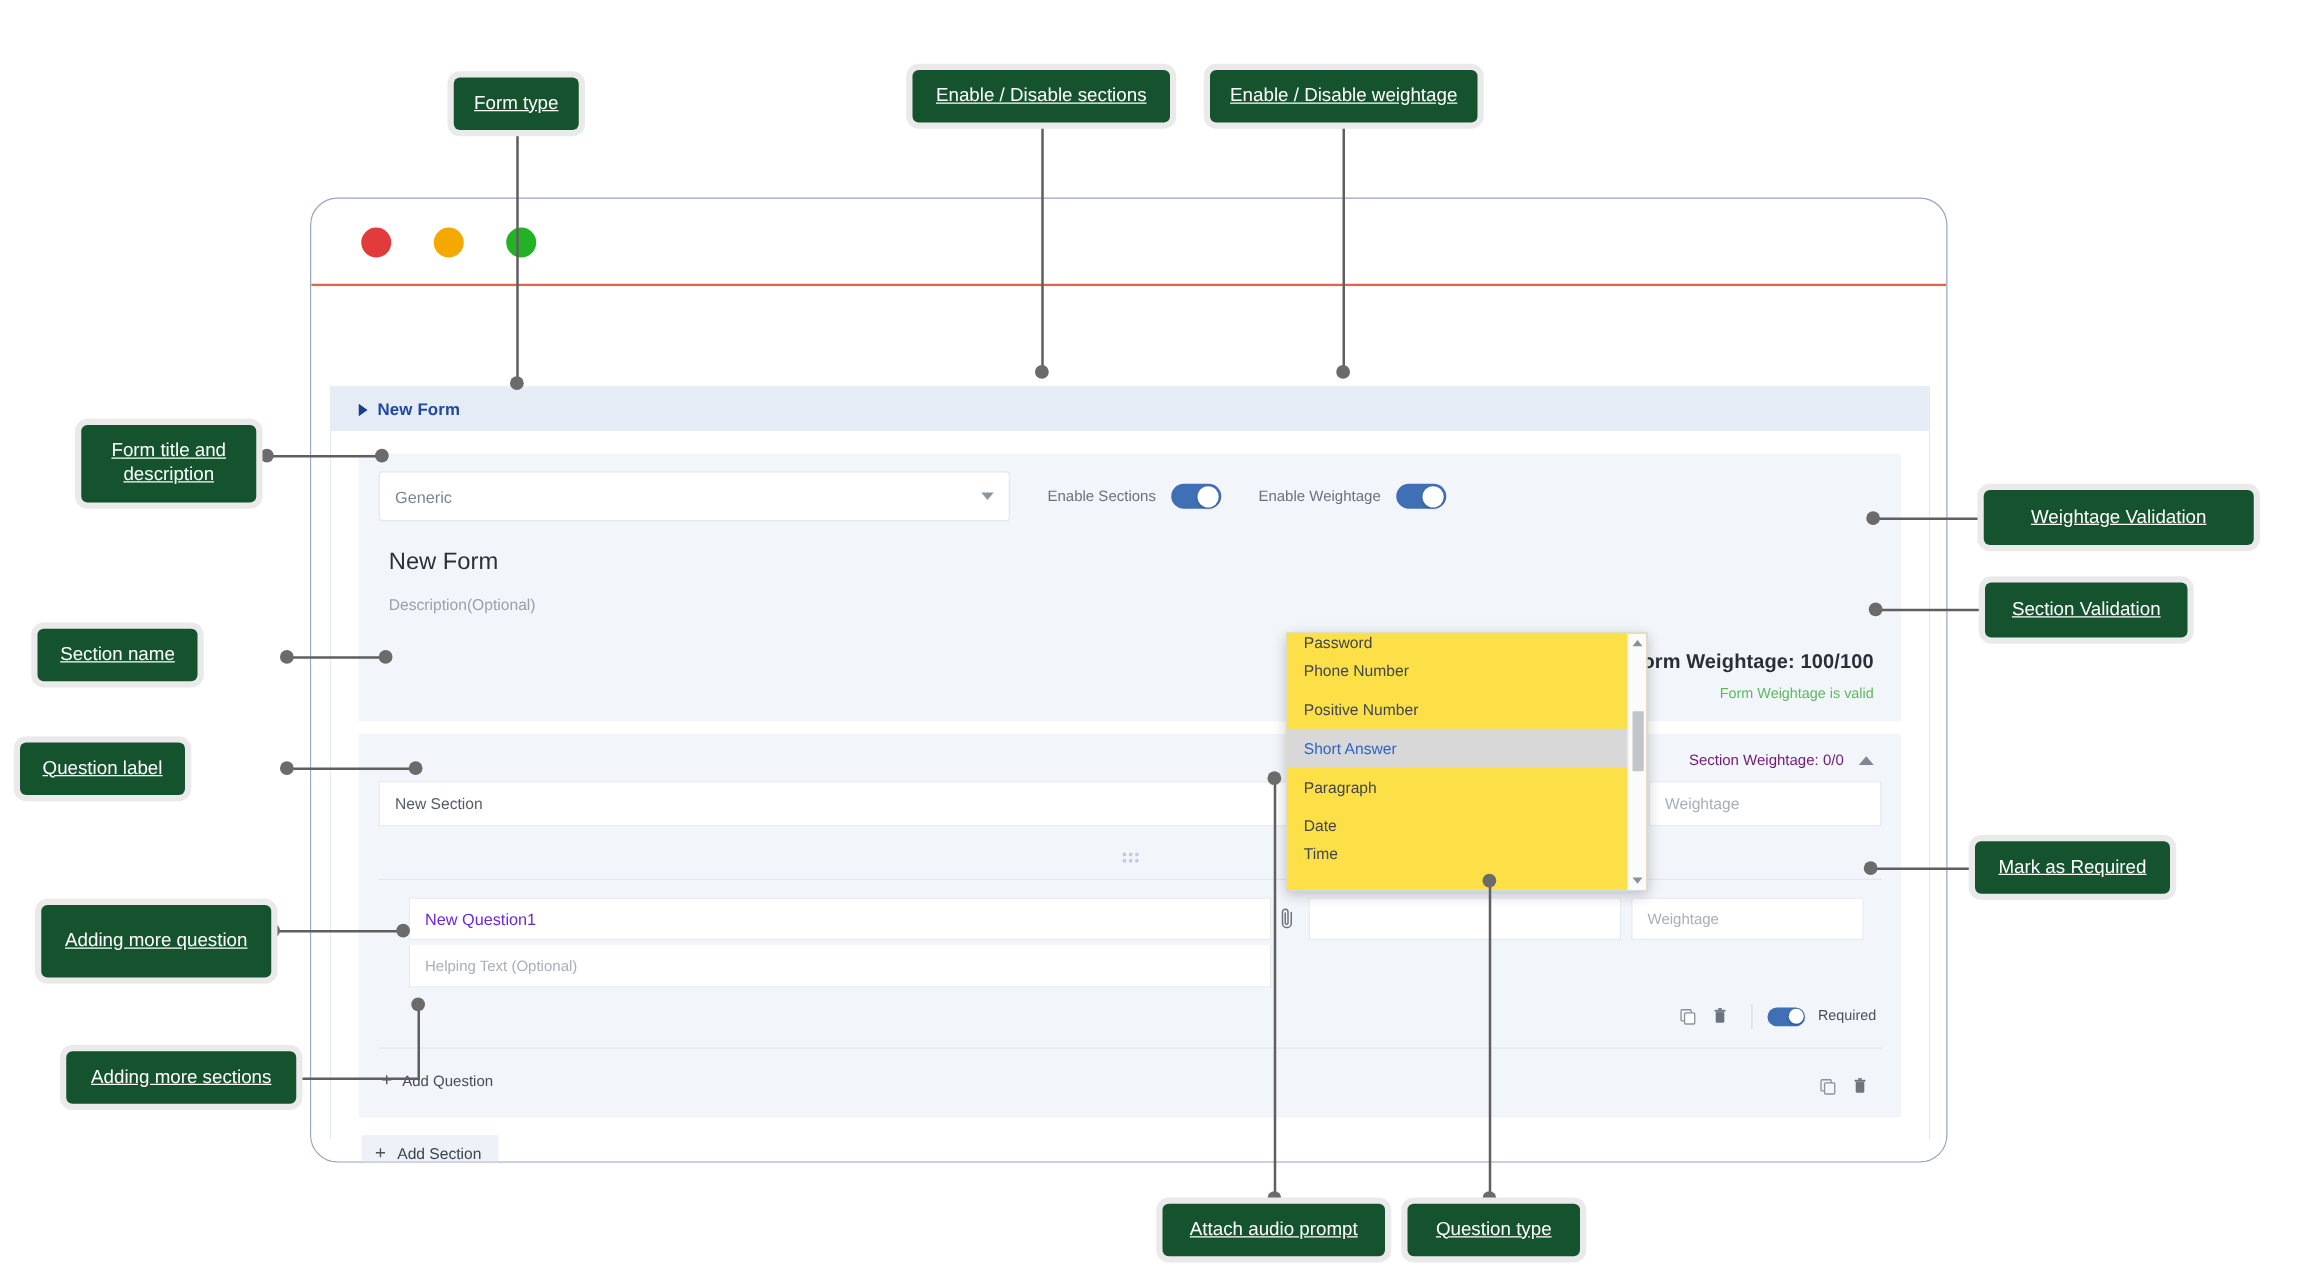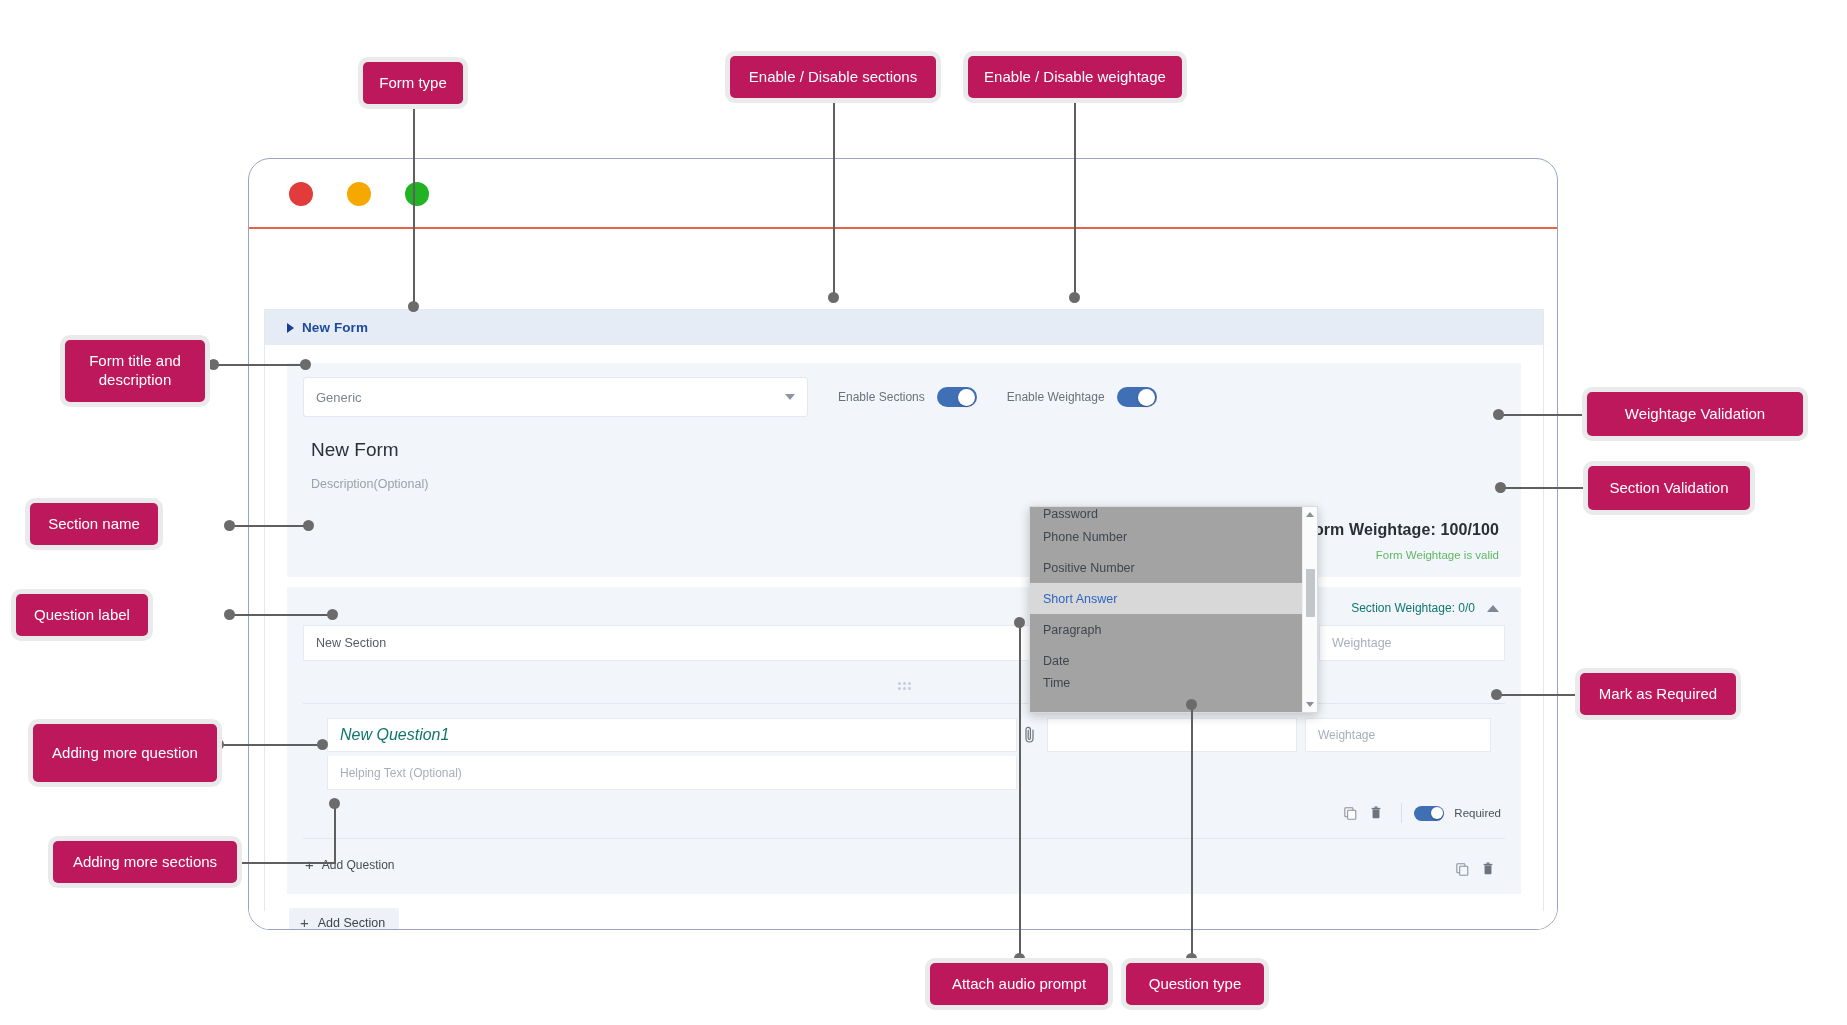--- a/index.html
+++ b/index.html
@@ -193,21 +193,21 @@
   #section-weightage-row {
     display: flex;
     justify-content: flex-end;
     align-items: center;
     gap: 12px;
     padding-right: 6px;
     height: 22px;
   }
   #section-weightage-label {
     font-size: 12px;
-    color: #0f766e;
+    color: #701a75;
   }
   .chev-up {
     width: 0; height: 0;
     border-left: 6px solid transparent;
     border-right: 6px solid transparent;
     border-bottom: 7px solid #7f8794;
   }
 
   #section-fields-row {
     display: flex;
@@ -268,24 +268,23 @@
     width: 690px;
     margin-left: 24px;
   }
   #question-label-input {
     height: 34px;
     background: #ffffff;
     border: 1px solid #e6eaf1;
     display: flex;
     align-items: center;
     padding-left: 12px;
-    font-size: 16px;
-    color: #0f766e;
-    box-sizing: border-box;
-    font-style: italic;
+    font-size: 13px;
+    color: #6d28d9;
+    box-sizing: border-box;
   }
   #question-helping-input {
     height: 34px;
     background: #ffffff;
     border: 1px solid #e6eaf1;
     border-top: none;
     display: flex;
     align-items: center;
     padding-left: 12px;
     font-size: 12px;
@@ -376,21 +375,21 @@
     border-radius: 2px;
   }
 
   
   #question-type-dropdown {
     position: absolute;
     left: 1029px;
     top: 506px;
     width: 287px;
     height: 205px;
-    background: #a3a3a3;
+    background: #fde047;
     border: 1px solid #d6dae1;
     box-shadow: 0 3px 10px rgba(0,0,0,.22);
     overflow: hidden;
     z-index: 40;
   }
   .dd-list {
     position: absolute;
     left: 0; top: 0; right: 14px; bottom: 0;
   }
   .dd-item {
@@ -424,34 +423,35 @@
     position: absolute;
     left: 2.5px; top: 62px;
     width: 9px; height: 48px;
     background: #c2c5ca;
     border-radius: 1px;
   }
 
   
   .callout {
     position: absolute;
-    background: #be185d;
+    background: #14532d;
     color: #ffffff;
     border-radius: 5px;
     font-size: 15px;
     line-height: 1.25;
     display: flex;
     align-items: center;
     justify-content: center;
     text-align: center;
     padding: 11px 16px;
     box-sizing: border-box;
     box-shadow: 0 0 0 5px #eaeaea;
     z-index: 60;
     white-space: pre-line;
+    text-decoration: underline;
   }
   .leader {
     position: absolute;
     background: #5f5f5f;
     z-index: 55;
   }
   .leader.v { width: 2px; }
   .leader.h { height: 2px; }
   .node {
     position: absolute;

